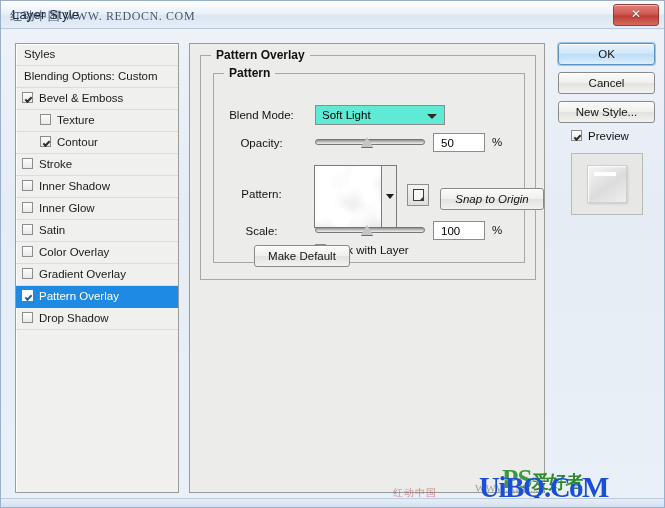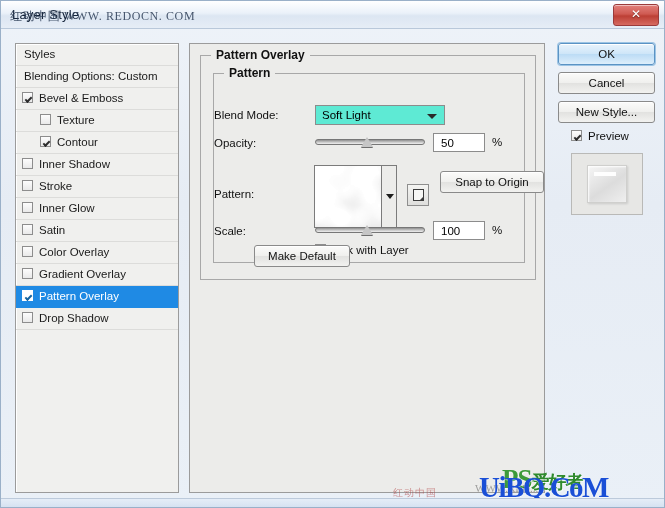--- a/index.html
+++ b/index.html
@@ -79,21 +79,21 @@
   }
   .group{
     position:absolute;border:1px solid #a8a8a8;box-sizing:border-box;
   }
   .group>.legend{
     position:absolute;top:-8px;left:10px;background:#ececea;
     padding:0 5px;font-weight:bold;font-size:12px;color:#111;
   }
   #grp-overlay{left:10px;top:11px;width:336px;height:225px;border-top-color:#a8a8a8;}
   #grp-pattern{left:12px;top:17px;width:312px;height:190px;}
-  .lbl{position:absolute;font-size:11.5px;color:#111;text-align:left;}
+  .lbl{position:absolute;font-size:11.5px;color:#111;text-align:center;}
   
   .combo{
     position:absolute;background:#5eead4;border:1px solid #8c8c8c;
     box-sizing:border-box;height:20px;line-height:19px;
     font-size:11.5px;padding-left:6px;color:#000;cursor:pointer;
   }
   .combo .arrow{
     position:absolute;right:7px;top:8px;width:0;height:0;
     border-left:5px solid transparent;border-right:5px solid transparent;
     border-top:5px solid #2a2a2a;
@@ -242,22 +242,22 @@
     </div>
   </div>
 
   <div id="styles-panel">
     <div class="st-row st-head">Styles</div>
     <div class="st-row st-head">Blending Options: Custom</div>
     <div id="styles-items">
         <div class="st-row st-item"><span class="cbx on"></span><span>Bevel &amp; Emboss</span></div>
         <div class="st-row st-item indent"><span class="cbx"></span><span>Texture</span></div>
         <div class="st-row st-item indent"><span class="cbx on"></span><span>Contour</span></div>
+        <div class="st-row st-item"><span class="cbx"></span><span>Stroke</span></div>
         <div class="st-row st-item"><span class="cbx"></span><span>Inner Shadow</span></div>
-        <div class="st-row st-item"><span class="cbx"></span><span>Stroke</span></div>
         <div class="st-row st-item"><span class="cbx"></span><span>Inner Glow</span></div>
         <div class="st-row st-item"><span class="cbx"></span><span>Satin</span></div>
         <div class="st-row st-item"><span class="cbx"></span><span>Color Overlay</span></div>
         <div class="st-row st-item"><span class="cbx"></span><span>Gradient Overlay</span></div>
         <div class="st-row st-item sel"><span class="cbx on"></span><span>Pattern Overlay</span></div>
         <div class="st-row st-item"><span class="cbx"></span><span>Drop Shadow</span></div>
       </div>
   </div>
 
   <div id="main-panel">
@@ -285,21 +285,21 @@
         <div class="lbl" style="left:0;top:114px;width:95px;">Pattern:</div>
         <div id="pat-swatch">
           <div class="tex"></div>
         </div>
         <div id="pat-arrow-box">
           <span class="arrow"></span>
         </div>
         <div id="new-pat-btn">
           <span class="pg"></span>
         </div>
-        <div class="btn" style="left:226px;top:97px;width:104px;height:22px;line-height:20px;">Snap to Origin</div>
+        <div class="btn" style="left:226px;top:114px;width:104px;height:22px;line-height:20px;font-style:italic;">Snap to Origin</div>
 
         <div class="lbl" style="left:0;top:151px;width:95px;">Scale:</div>
         <div class="slider" id="scale-slider" style="left:101px;top:149px;width:110px;">
           <div class="track"></div>
           <div class="thumb" style="left: 46px;"></div>
         </div>
         <div class="numfield" style="left:219px;top:147px;width:52px;">100</div>
         <div class="pct" style="left:278px;top:150px;">%</div>
 
         <div style="position:absolute;left:101px;top:170px;font-size:11.5px;color:#111;cursor:pointer;">

